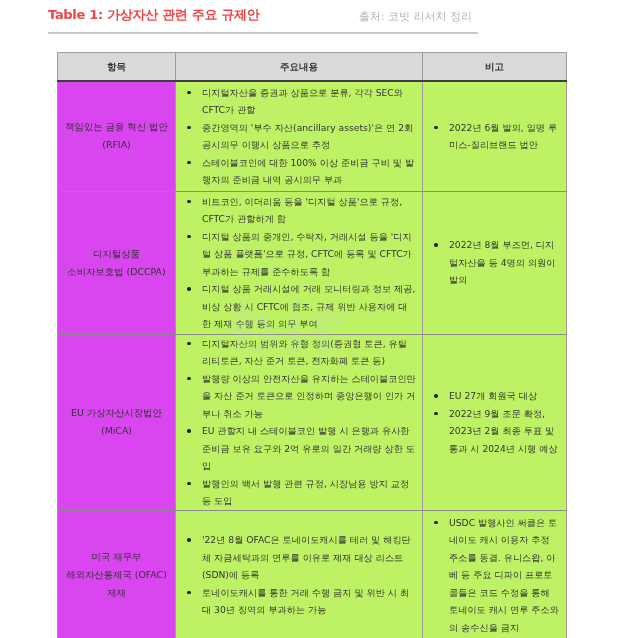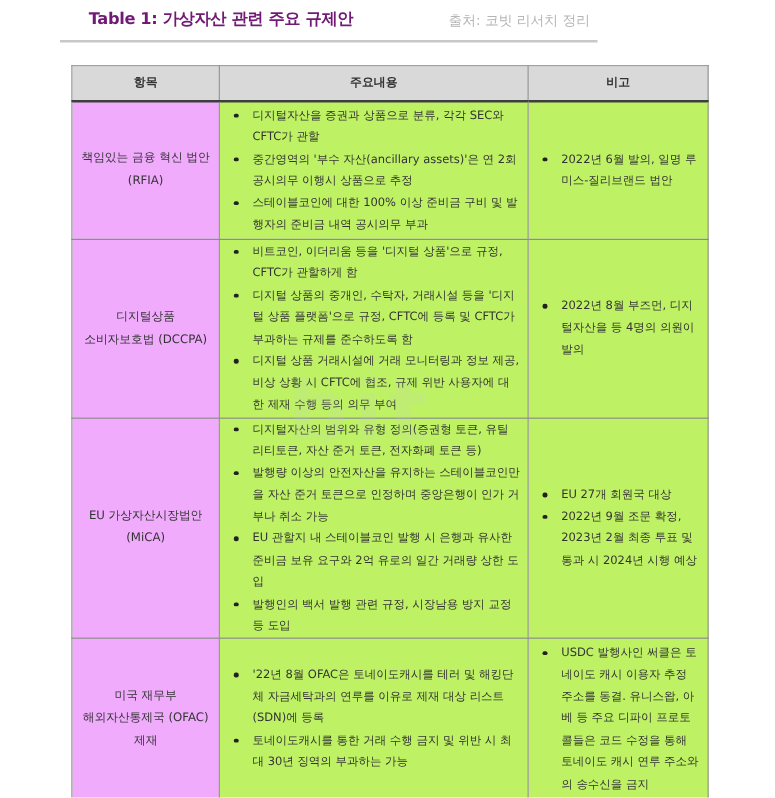--- a/index.html
+++ b/index.html
@@ -2,21 +2,21 @@
 <html><head>
 <meta charset="utf-8">
 <style>
   html, body { margin: 0; padding: 0; background: #ffffff; }
   body {
     width: 620px; height: 638px; overflow: hidden; position: relative;
     font-family: "DejaVu Sans", "Liberation Sans", sans-serif; color: #222;
   }
   .table-title {
     position: absolute; left: 48px; top: 6px;
-    font-size: 13px; font-weight: bold; color: #701a75; letter-spacing: -0.3px; margin-left: 23px;
+    font-size: 13px; font-weight: bold; color: #ef4444; letter-spacing: -0.3px;
   }
   .source {
     position: absolute; right: 148px; top: 9px;
     font-size: 11px; color: #b5b5b5;
   }
   .title-rule {
     position: absolute; left: 48px; top: 32px; width: 430px; height: 2px;
     background: #c8c8c8;
   }
   table.reg {
@@ -27,21 +27,21 @@
   table.reg th, table.reg td {
     border-left: 1px solid #9a9a9a; border-right: 1px solid #9a9a9a;
     border-bottom: 1px solid #8c8c8c; padding: 0;
   }
   table.reg thead th {
     background: #d9d9d9; height: 27px; font-weight: bold; font-size: 9.5px;
     border-top: 1px solid #a0a0a0; border-bottom: 2px solid #3e3e3e;
     text-align: center; color: #333;
   }
   td.item {
-    background: #f0abfc; text-align: center; vertical-align: middle;
+    background: #d946ef; text-align: center; vertical-align: middle;
     font-size: 9.4px; line-height: 18px; color: #333;
   }
   td.content, td.note { background: #bef264; vertical-align: middle; }
   ul.bul { margin: 0; padding: 0 6px 0 26px; list-style: none; }
   ul.bul li { position: relative; }
   ul.bul li::before {
     content: ""; position: absolute; left: -15px; top: 7px;
     width: 3.5px; height: 3.5px; border-radius: 50%; background: #222;
   }
   td.note ul.bul { padding-left: 26px; }

